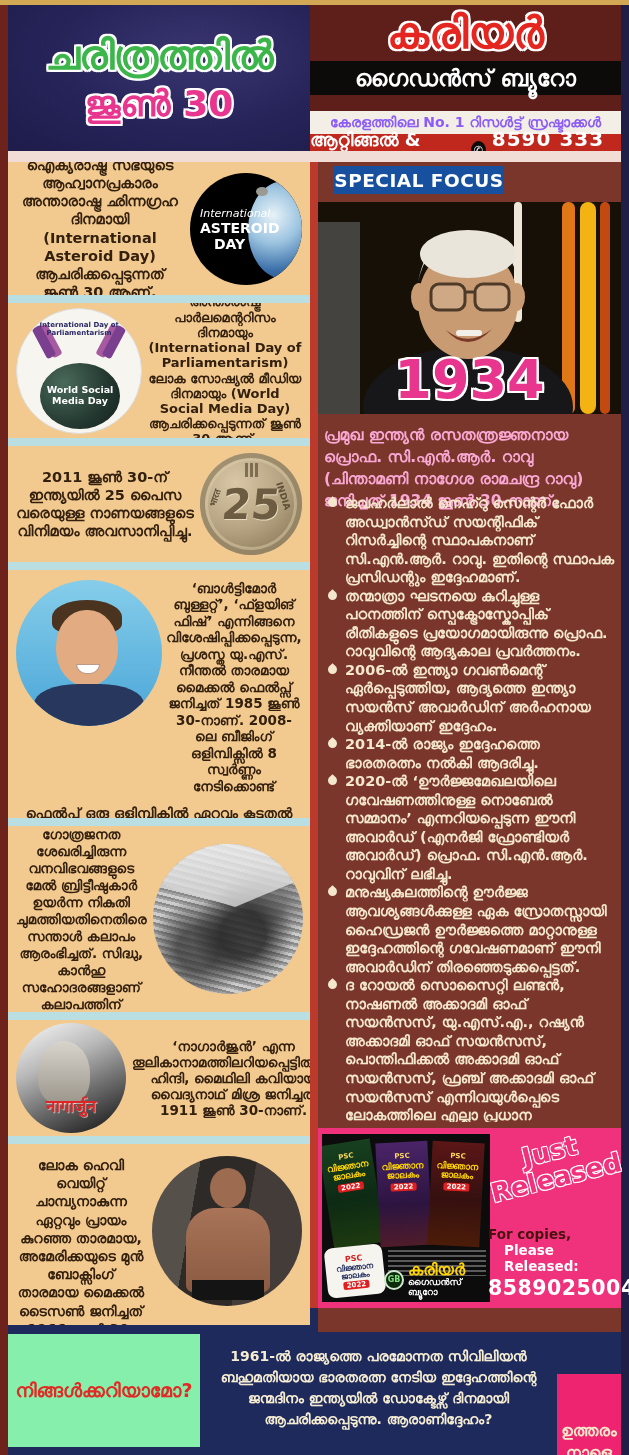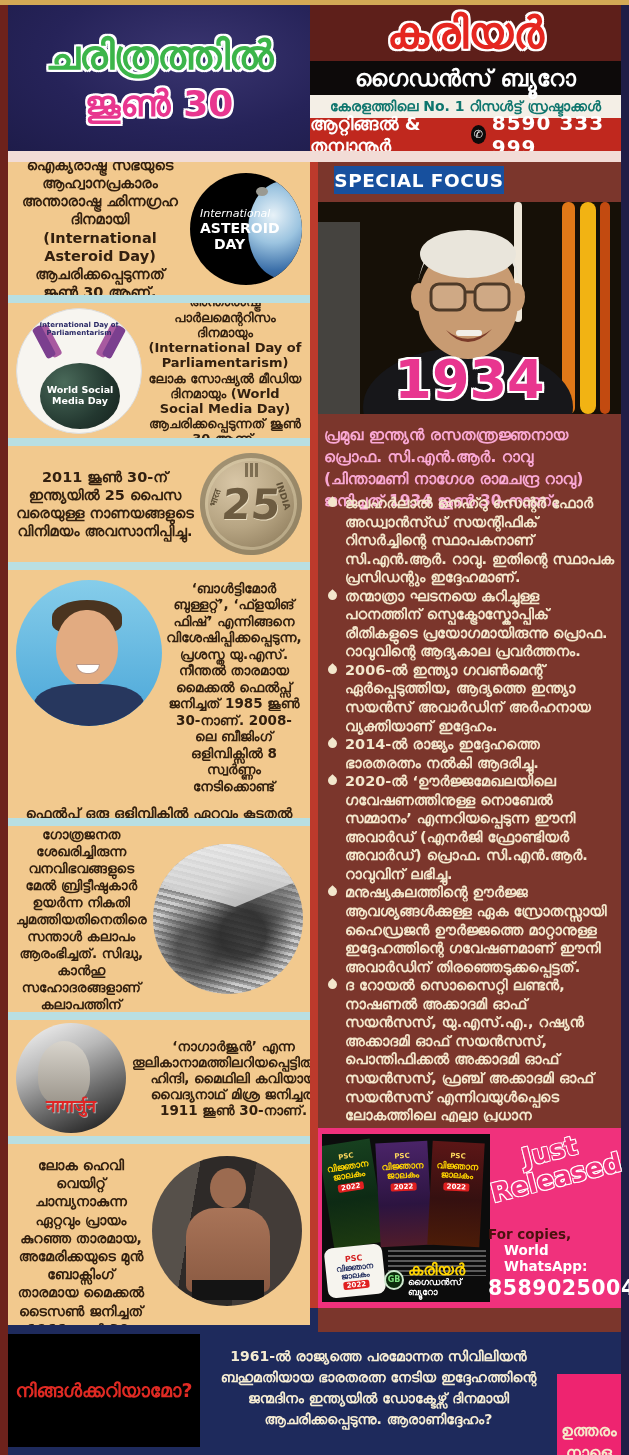--- a/index.html
+++ b/index.html
@@ -17,21 +17,21 @@
   
   .hdr-left { position:absolute; left:8px; top:5px; width:302px; height:146px;
     background:radial-gradient(ellipse at 62% 35%, #3a3570 0%, #262359 55%, #1e1c4a 100%);
     display:flex; flex-direction:column; align-items:center; justify-content:center; gap:4px; }
   .hl1 { font-size:40px; font-weight:900; color:#3cb54a; letter-spacing:-1px; }
   .hl2 { font-size:36px; font-weight:900; color:#e8368f; }
 
   .hdr-right { position:absolute; left:310px; top:5px; width:311px; height:146px; background:#5e1f1a; }
   .hr1 { height:56px; display:flex; align-items:center; justify-content:center; font-size:44px; font-weight:900; color:#e52620; }
   .hr2 { height:34px; background:#0d0a0a; display:flex; align-items:center; justify-content:center; font-size:23px; color:#fff; }
-  .hr3 { height:23px; background:#f4efe6; display:flex; align-items:center; justify-content:center; font-size:14px; color:#0f766e; font-weight:900; }
+  .hr3 { height:23px; background:#f4efe6; display:flex; align-items:center; justify-content:center; font-size:14px; color:#8b5cf6; font-weight:900;margin-top:16px; }
   .hr4 { height:33px; background:#c0281e; display:flex; align-items:center; justify-content:center; gap:6px; color:#fff; font-weight:900; }
   .hr4 .loc { font-size:18px; } .hr4 .ph { font-size:20px; letter-spacing:1px; }
   .phone-ic { width:19px; height:19px; border-radius:50%; background:#0d0a0a; color:#fff; font-size:11px; display:flex; align-items:center; justify-content:center; }
 
   .strip { position:absolute; left:8px; top:151px; width:613px; height:11px; background:#f2dcd6; }
   .red-div { position:absolute; left:310px; top:162px; width:8px; height:1146px; background:#bc3a2c; }
 
   
   .left-col { position:absolute; left:8px; top:162px; width:302px; height:1163px; background:#f2c98e; color:#33200f; }
   .blk { position:relative; overflow:hidden; display:flex; align-items:center; padding:6px 8px; gap:6px; }
@@ -138,21 +138,21 @@
      font-size:26px; font-weight:900; color:#f0317c; line-height:1.05; }
   .copies { position:absolute; left:170px; top:98px; width:132px; }
   .copies .c1 { color:#4a120e; font-size:13.5px; font-weight:900; }
   .copies .c2 { color:#fff; font-size:13.5px; font-weight:900; padding-left:16px; }
   .copies .c3 { color:#fff; font-size:20.5px; font-weight:900; letter-spacing:.5px; margin-top:2px; }
 
   .maroon-strip { position:absolute; left:318px; top:1308px; width:303px; height:24px; background:#7b362c; }
 
   
   .bottom-band { position:absolute; left:8px; top:1332px; width:613px; height:117px; background:#1e2a5c; }
-  .know-box { position:absolute; left:0; top:2px; width:192px; height:113px; background:#000000; display:flex; align-items:center; justify-content:center; }
+  .know-box { position:absolute; left:0; top:2px; width:192px; height:113px; background:#86efac; display:flex; align-items:center; justify-content:center; }
   .know-box span { color:#e02a23; font-size:19px; font-weight:900; white-space:nowrap; }
   .question { position:absolute; left:192px; top:0; width:357px; height:117px; padding:14px 12px 0; text-align:center;
      color:#f6edd3; font-size:14px; line-height:1.5; font-weight:900; }
   .answer-box { position:absolute; left:549px; top:2px; width:64px; height:135px; background:#ee2470; display:flex; align-items:center; justify-content:center; text-align:center; padding:4px;margin-top:40px; }
   .answer-box span { color:#f6e9c9; font-size:16px; font-weight:900; line-height:1.35; }
 </style>
 </head>
 <body>
 
 <div class="page">
@@ -344,21 +344,21 @@
         <span class="gb">GB</span>
         <span>
           <div class="bn1">കരിയർ</div>
           <div class="bn2">ഗൈഡൻസ് ബ്യൂറോ</div>
         </span>
       </div>
     </div>
     <div class="jr ow1">Just Released</div>
     <div class="copies">
       <div class="c1">For copies,</div>
-      <div class="c2">World WhatsApp:</div>
+      <div class="c2">Please Released:</div>
       <div class="c3">8589025004</div>
     </div>
   </div>
 
   <div class="maroon-strip"></div>
 
   <div class="bottom-band">
     <div class="know-box">
       <span>നിങ്ങൾക്കറിയാമോ?</span>
     </div>

